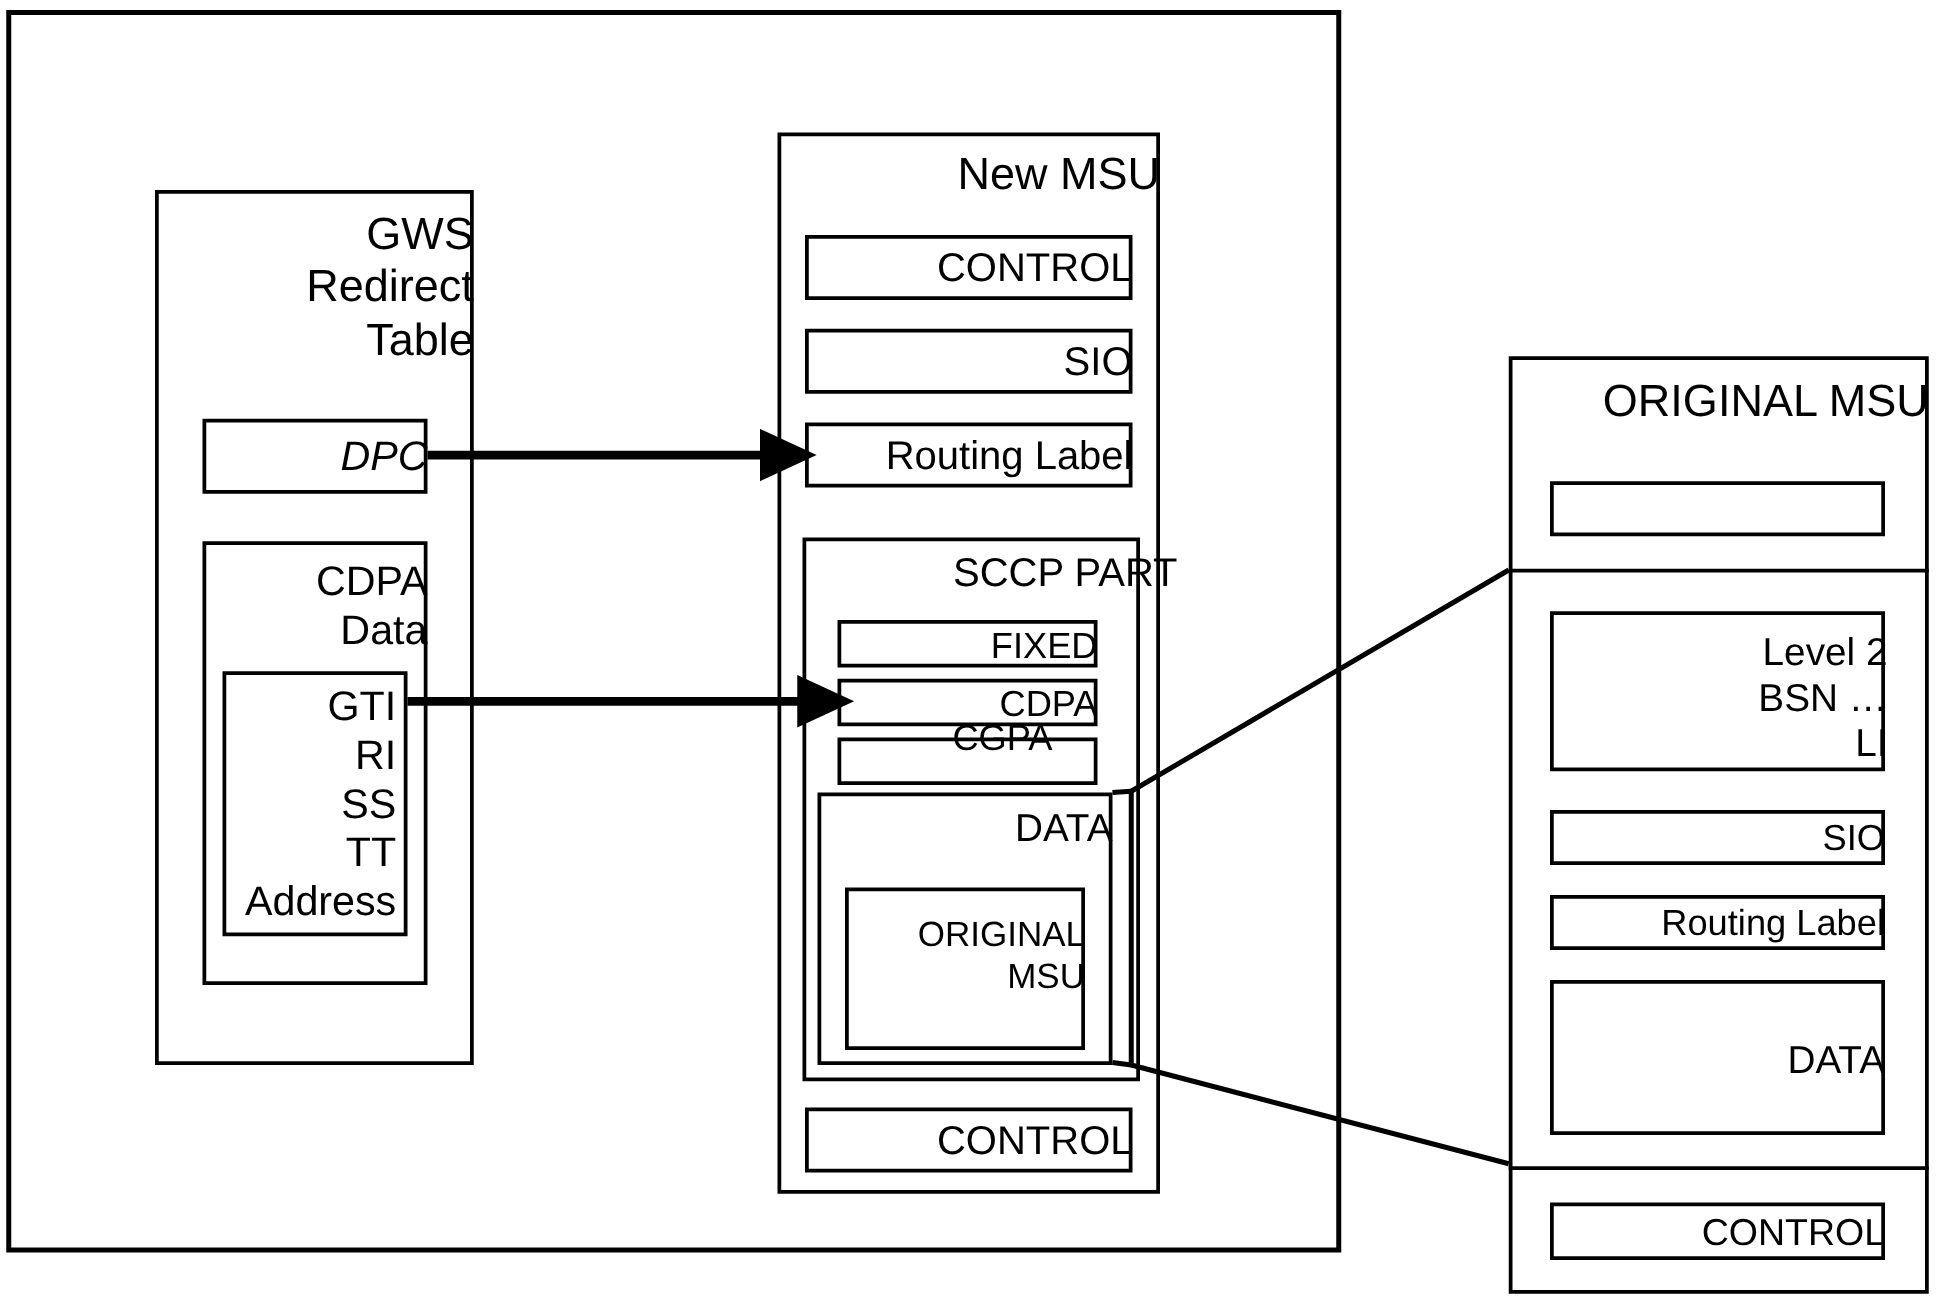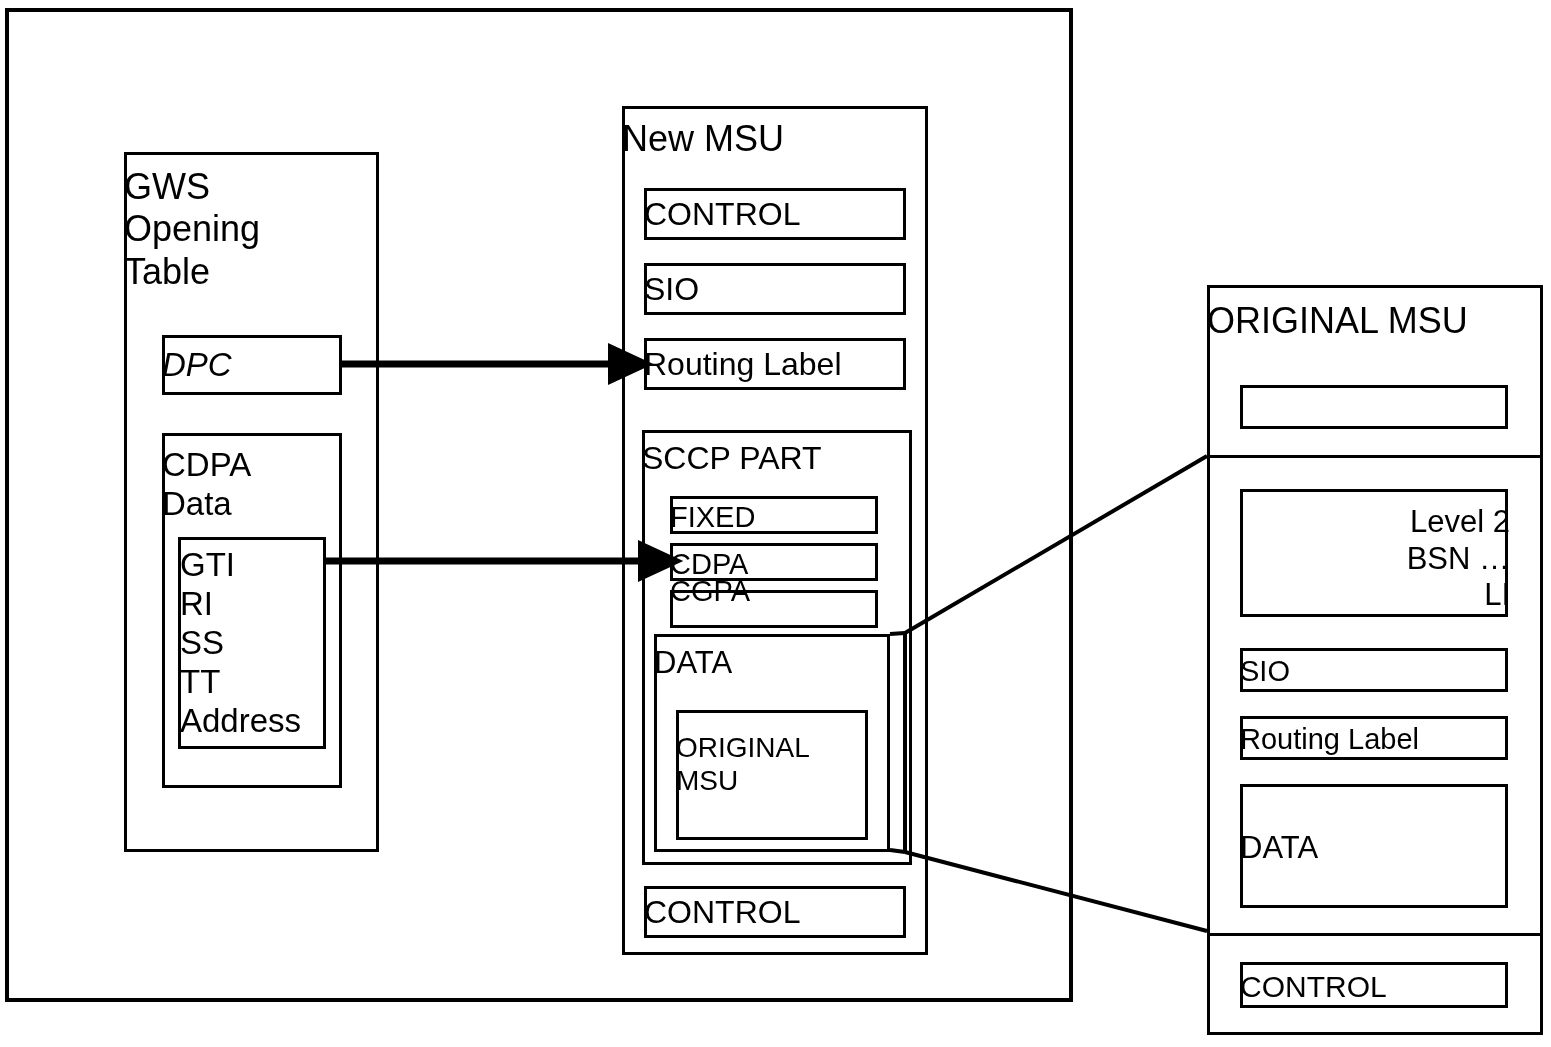--- a/index.html
+++ b/index.html
@@ -20,21 +20,21 @@
   }
   .box {
     position: absolute;
     box-sizing: border-box;
     border: 3px solid #000;
     background: #ffffff;
   }
   .lbl {
     position: absolute;
     box-sizing: border-box;
-    text-align: left;
+    text-align: right;
     white-space: pre;
     line-height: 1.18;
   }
   
   #outer-frame {
     left: 5px; top: 8px; width: 1068px; height: 994px;
     border-width: 4px;
   }
   
   #gws-table {
@@ -53,21 +53,21 @@
   #cdpa-data-box {
     left: 162px; top: 433px; width: 180px; height: 355px;
   }
   #cdpa-data-title {
     left: 162px; top: 446px; width: 180px; font-size: 33px;
   }
   #gti-box {
     left: 178px; top: 537px; width: 148px; height: 212px;
   }
   #gti-list {
-    left: 180px; top: 546px; width: 148px; font-size: 33px;
+    left: 169px; top: 546px; width: 148px; font-size: 33px;
   }
   
   #new-msu-box {
     left: 622px; top: 106px; width: 306px; height: 849px;
   }
   #new-msu-title {
     left: 622px; top: 118px; width: 306px; font-size: 36px;
   }
   #nm-control-top {
     left: 644px; top: 188px; width: 262px; height: 52px;
@@ -78,21 +78,21 @@
   }
   #nm-sio-lbl { left: 644px; top: 271px; width: 262px; font-size: 32px; }
   #nm-routing {
     left: 644px; top: 338px; width: 262px; height: 52px;
   }
   #nm-routing-lbl { left: 644px; top: 346px; width: 262px; font-size: 32px; }
   #sccp-part-box {
     left: 642px; top: 430px; width: 270px; height: 435px;
   }
   #sccp-part-title {
-    left: 642px; top: 440px; width: 270px; font-size: 32px;
+    left: 672px; top: 440px; width: 270px; font-size: 32px;
   }
   #sccp-fixed {
     left: 670px; top: 496px; width: 208px; height: 38px;
   }
   #sccp-fixed-lbl { left: 670px; top: 500px; width: 208px; font-size: 29px; }
   #sccp-cdpa {
     left: 670px; top: 543px; width: 208px; height: 38px;
   }
   #sccp-cdpa-lbl { left: 670px; top: 547px; width: 208px; font-size: 29px; }
   #sccp-cgpa {
@@ -164,21 +164,21 @@
 </style>
 </head>
 <body>
 
 <div id="stage">
 
   <div class="box" id="outer-frame"></div>
 
   <div class="box" id="gws-table"></div>
   <div class="lbl" id="gws-title">GWS
-Opening
+Redirect
 Table</div>
 
   <div class="box" id="dpc-box"></div>
   <div class="lbl" id="dpc-label">DPC</div>
 
   <div class="box" id="cdpa-data-box"></div>
   <div class="lbl" id="cdpa-data-title">CDPA
 Data</div>
 
   <div class="box" id="gti-box"></div>

